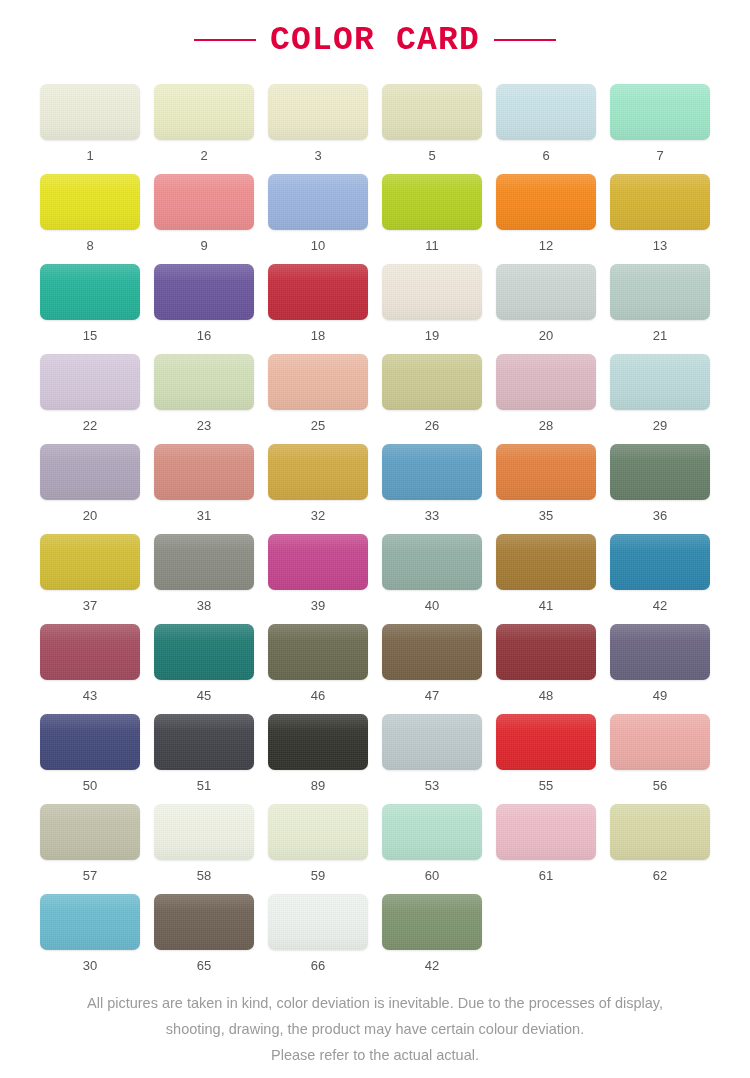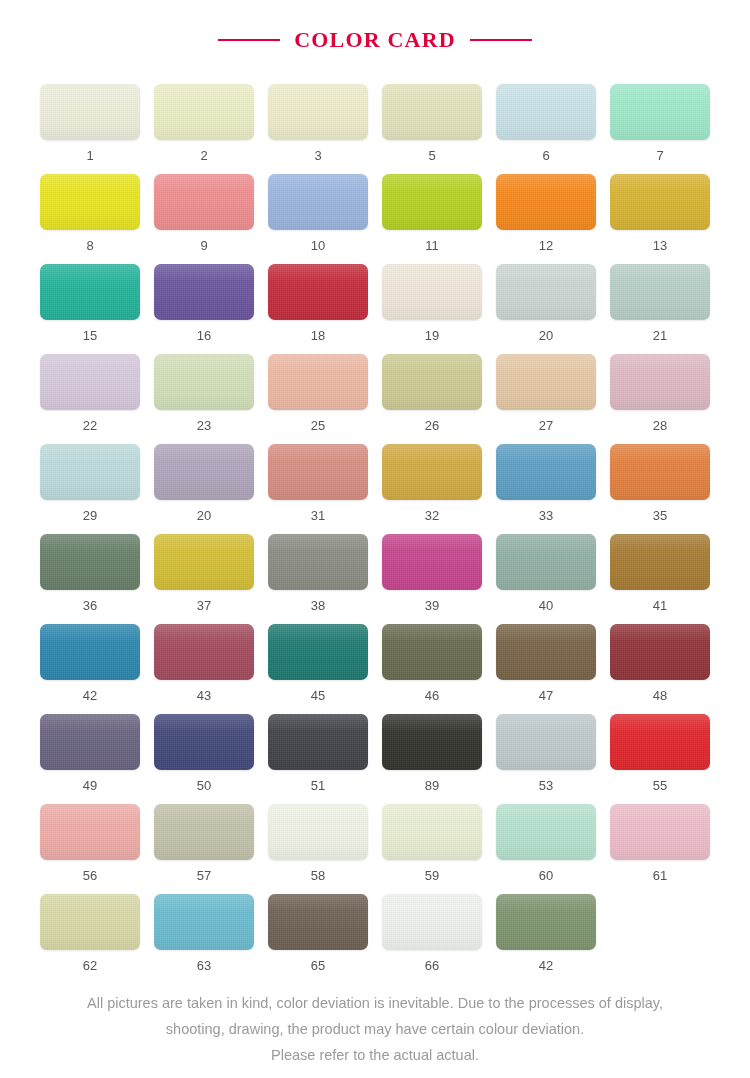--- a/index.html
+++ b/index.html
@@ -30,25 +30,25 @@
     height: 56px;
     box-sizing: border-box;
   }
   .rule {
     width: 62px;
     height: 2px;
     background: #e0003c;
     display: block;
   }
   .title {
-    font-size: 22px;
+    font-size: 33px;
     font-weight: 700;
     letter-spacing: 1.2px;
     color: #e0003c;
-    font-family: Liberation Serif, serif;
+    font-family: Liberation Mono, monospace;
     line-height: 1;
     white-space: nowrap;
   }
 
   
   .grid {
     margin-top: 28px;
     padding: 0 40px;
     display: grid;
     grid-template-columns: repeat(6, 100px);
@@ -203,24 +203,20 @@
       </div>
       <div class="cell">
         <div class="swatch" style="background-color: rgb(237, 185, 164);"></div>
         <div class="swatch-label">25</div>
       </div>
       <div class="cell">
         <div class="swatch" style="background-color: rgb(205, 204, 149);"></div>
         <div class="swatch-label">26</div>
       </div>
       <div class="cell">
-        <div class="swatch" style="background-color: rgb(229, 201, 167);"></div>
-        <div class="swatch-label">27</div>
-      </div>
-      <div class="cell">
         <div class="swatch" style="background-color: rgb(222, 186, 195);"></div>
         <div class="swatch-label">28</div>
       </div>
       <div class="cell">
         <div class="swatch" style="background-color: rgb(189, 219, 219);"></div>
         <div class="swatch-label">29</div>
       </div>
       <div class="cell">
         <div class="swatch" style="background-color: rgb(176, 166, 188);"></div>
         <div class="swatch-label">20</div>
@@ -336,21 +332,21 @@
       <div class="cell">
         <div class="swatch" style="background-color: rgb(237, 189, 201);"></div>
         <div class="swatch-label">61</div>
       </div>
       <div class="cell">
         <div class="swatch" style="background-color: rgb(217, 217, 168);"></div>
         <div class="swatch-label">62</div>
       </div>
       <div class="cell">
         <div class="swatch" style="background-color: rgb(108, 188, 208);"></div>
-        <div class="swatch-label">63</div>
+        <div class="swatch-label">30</div>
       </div>
       <div class="cell">
         <div class="swatch" style="background-color: rgb(111, 97, 84);"></div>
         <div class="swatch-label">65</div>
       </div>
       <div class="cell">
         <div class="swatch" style="background-color: rgb(238, 243, 238);"></div>
         <div class="swatch-label">66</div>
       </div>
       <div class="cell">

